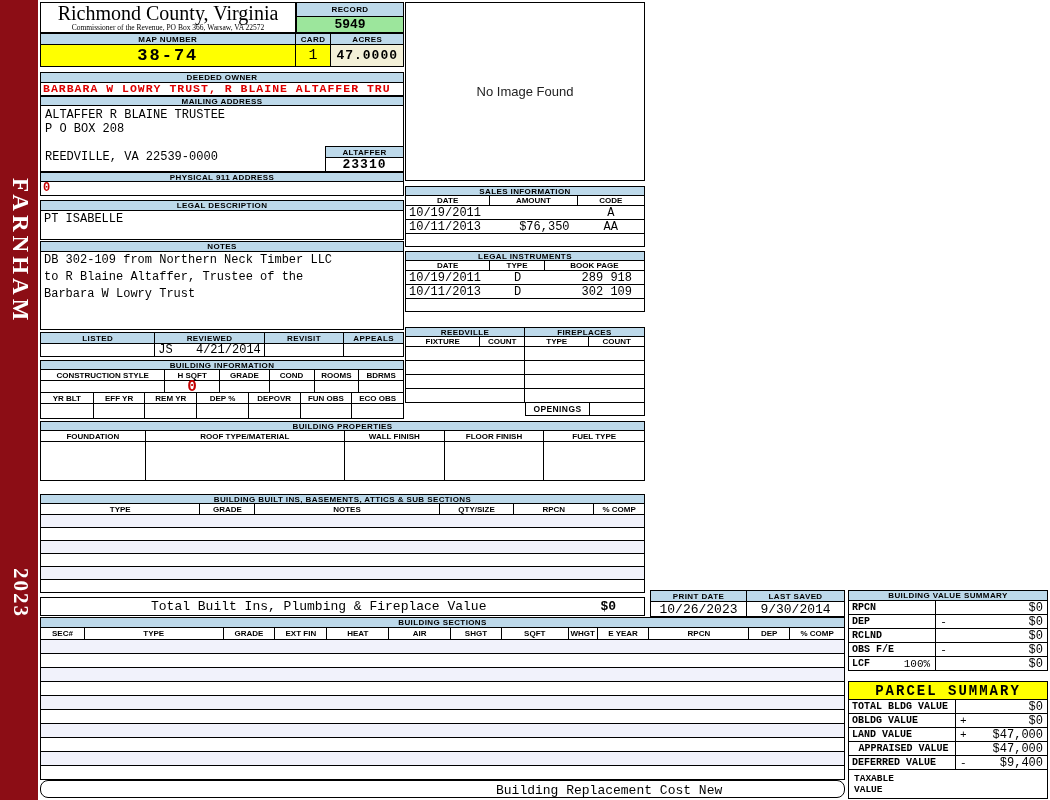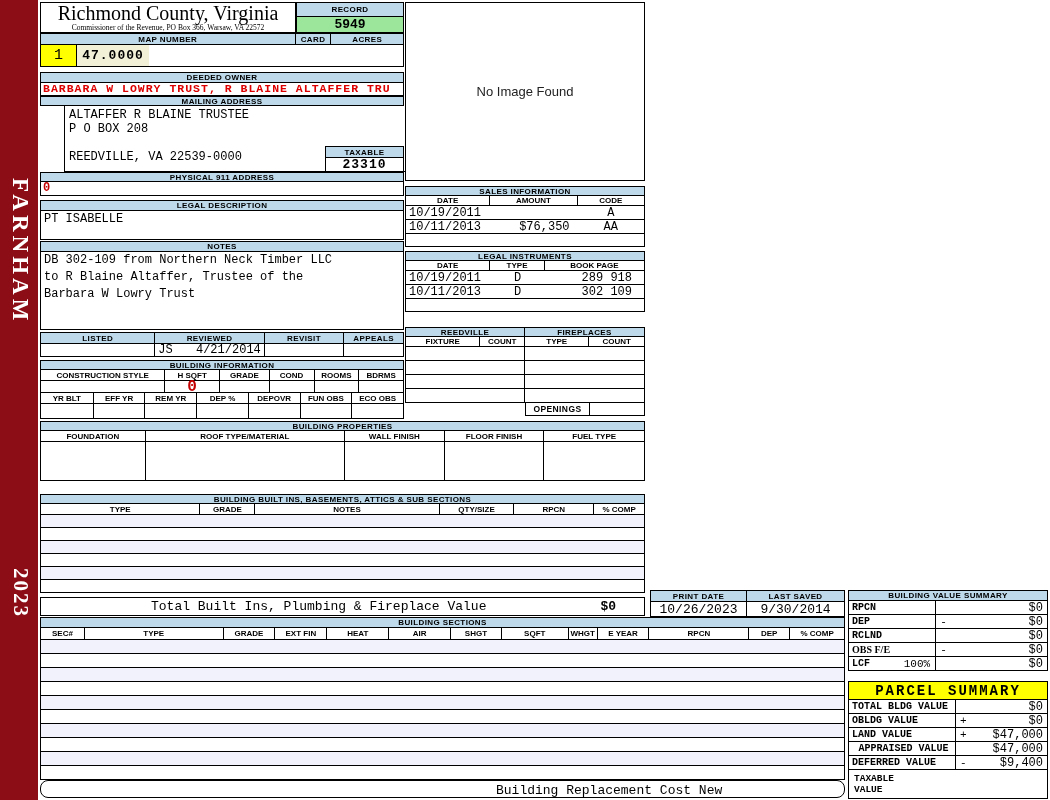--- a/index.html
+++ b/index.html
@@ -33,38 +33,39 @@
 <div class="abs bar" data-name="record-label" style="left:296px;top:2px;width:108px;height:15px;">RECORD</div>
 <div class="abs mono" data-name="record-number" style="left:296px;top:17px;width:108px;height:16px;background:#9CE69C;border:1px solid #000;border-top:none;
             font-weight:bold;font-size:13px;display:flex;align-items:center;justify-content:center;">5949</div>
 
 <div class="abs bar cells" data-name="map-card-acres-header" style="left:40px;top:33px;width:364px;height:12px;padding:0;">
   <div style="width:256px" data-name="map-number-label">MAP NUMBER</div>
   <div style="width:36px" data-name="card-label">CARD</div>
   <div style="width:72px" data-name="acres-label">ACRES</div>
 </div>
 <div class="abs cells" data-name="map-card-acres-values" style="left:40px;top:45px;width:364px;height:22px;border:1px solid #000;border-top:none;">
+  <div style="width:256px;background:#FFFF00;" class="mono" data-name="map-number-value">38-74</div>
   <div style="width:36px;background:#FFFF00;font-size:15px;" class="mono" data-name="card-value">1</div>
   <div style="width:72px;background:#F3F0D8;font-size:13px;font-weight:bold;letter-spacing:1px;" class="mono" data-name="acres-value">47.0000</div>
 </div>
 <style>
   [data-name="map-number-value"]{font-weight:bold;font-size:17px;letter-spacing:2px;}
 </style>
 
 <div class="abs bar" data-name="deeded-owner-label" style="left:40px;top:72px;width:364px;height:11px;">DEEDED OWNER</div>
 <div class="abs mono" data-name="deeded-owner-value" style="left:40px;top:83px;width:364px;height:13px;border:1px solid #000;border-top:none;color:#DD0000;
             font-weight:bold;font-size:11.5px;line-height:12px;white-space:nowrap;overflow:hidden;padding-left:2px;letter-spacing:1px;">BARBARA W LOWRY TRUST, R BLAINE ALTAFFER TRU</div>
 
 <div class="abs bar" data-name="mailing-address-label" style="left:40px;top:96px;width:364px;height:10px;">MAILING ADDRESS</div>
-<div class="abs box" data-name="mailing-address-box" style="left:40px;top:106px;width:364px;height:66px;border-top:none;margin-left:24px;">
+<div class="abs box" data-name="mailing-address-box" style="left:40px;top:106px;width:364px;height:66px;border-top:none;">
   <div class="abs mono" data-name="mailing-line-1" style="left:4px;top:2px;font-size:12px;">ALTAFFER R BLAINE TRUSTEE</div>
   <div class="abs mono" data-name="mailing-line-2" style="left:4px;top:16px;font-size:12px;">P O BOX 208</div>
   <div class="abs mono" data-name="mailing-line-3" style="left:4px;top:44px;font-size:12px;">REEDVILLE, VA 22539-0000</div>
 </div>
-<div class="abs bar" data-name="account-label" style="left:325px;top:146px;width:79px;height:12px;">TAXABLE</div>
+<div class="abs bar" data-name="account-label" style="left:325px;top:146px;width:79px;height:12px;">ALTAFFER</div>
 <div class="abs mono" data-name="account-number" style="left:325px;top:158px;width:79px;height:14px;border:1px solid #000;border-top:none;background:#fff;
             font-weight:bold;font-size:13px;display:flex;align-items:center;justify-content:center;letter-spacing:1px;">23310</div>
 
 <div class="abs bar" data-name="physical-911-label" style="left:40px;top:172px;width:364px;height:10px;">PHYSICAL 911 ADDRESS</div>
 <div class="abs mono red" data-name="physical-911-value" style="left:40px;top:182px;width:364px;height:14px;border:1px solid #000;border-top:none;font-size:12px;line-height:13px;padding-left:2px;">0</div>
 
 <div class="abs bar" data-name="legal-description-label" style="left:40px;top:200px;width:364px;height:11px;">LEGAL DESCRIPTION</div>
 <div class="abs box mono" data-name="legal-description-value" style="left:40px;top:211px;width:364px;height:29px;border-top:none;font-size:12px;padding:1px 0 0 3px;">PT ISABELLE</div>
 
 <div class="abs bar" data-name="notes-label" style="left:40px;top:241px;width:364px;height:11px;">NOTES</div>
@@ -299,21 +300,21 @@
     <span class="mono" data-name="bvs-label" style="font-size:10px;font-weight:bold;">RCLND</span>
     <span class="mono" data-name="bvs-pct" style="font-size:11px;"></span>
   </div>
   <div style="width:112px;justify-content:space-between;padding:0 4px;" data-name="bvs-value-cell">
     <span class="mono" data-name="bvs-op" style="font-size:11px;"></span>
     <span class="mono" data-name="bvs-value" style="font-size:12px;">$0</span>
   </div>
 </div>
 <div class="abs cells" data-name="bvs-row" style="left:848px;top:643px;width:200px;height:14px;border:1px solid #000;border-top:none;background:#fff;">
   <div style="width:88px;justify-content:space-between;padding:0 5px 0 3px;" data-name="bvs-label-cell">
-    <span class="mono" data-name="bvs-label" style="font-size:10px;font-weight:bold;font-family:Liberation Serif, serif;">OBS F/E</span>
+    <span class="mono" data-name="bvs-label" style="font-size:10px;font-weight:bold;">OBS F/E</span>
     <span class="mono" data-name="bvs-pct" style="font-size:11px;"></span>
   </div>
   <div style="width:112px;justify-content:space-between;padding:0 4px;" data-name="bvs-value-cell">
     <span class="mono" data-name="bvs-op" style="font-size:11px;">-</span>
     <span class="mono" data-name="bvs-value" style="font-size:12px;">$0</span>
   </div>
 </div>
 <div class="abs cells" data-name="bvs-row" style="left:848px;top:657px;width:200px;height:14px;border:1px solid #000;border-top:none;background:#fff;">
   <div style="width:88px;justify-content:space-between;padding:0 5px 0 3px;" data-name="bvs-label-cell">
     <span class="mono" data-name="bvs-label" style="font-size:10px;font-weight:bold;">LCF</span>

